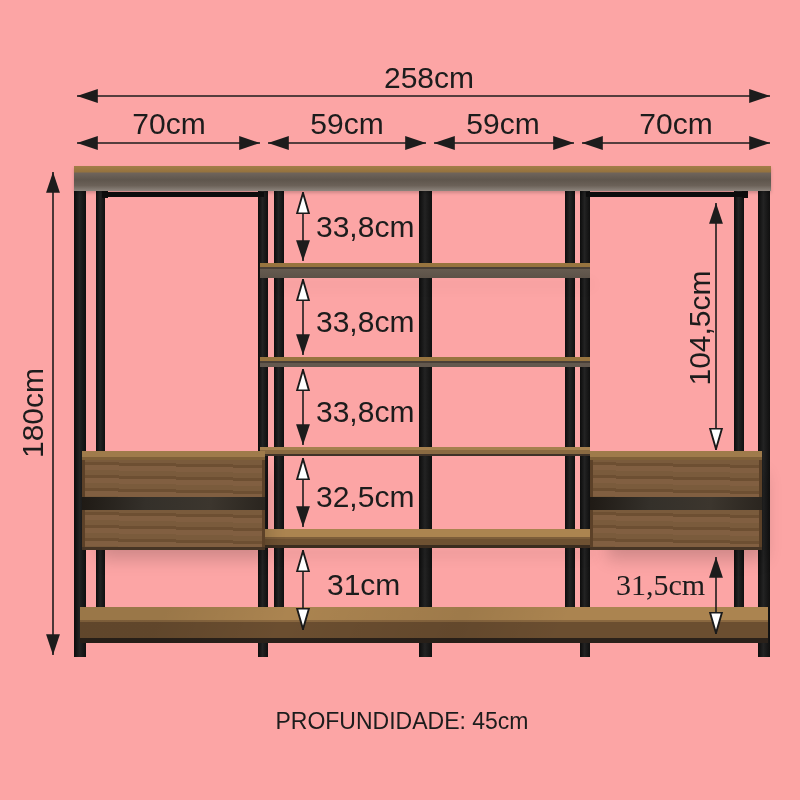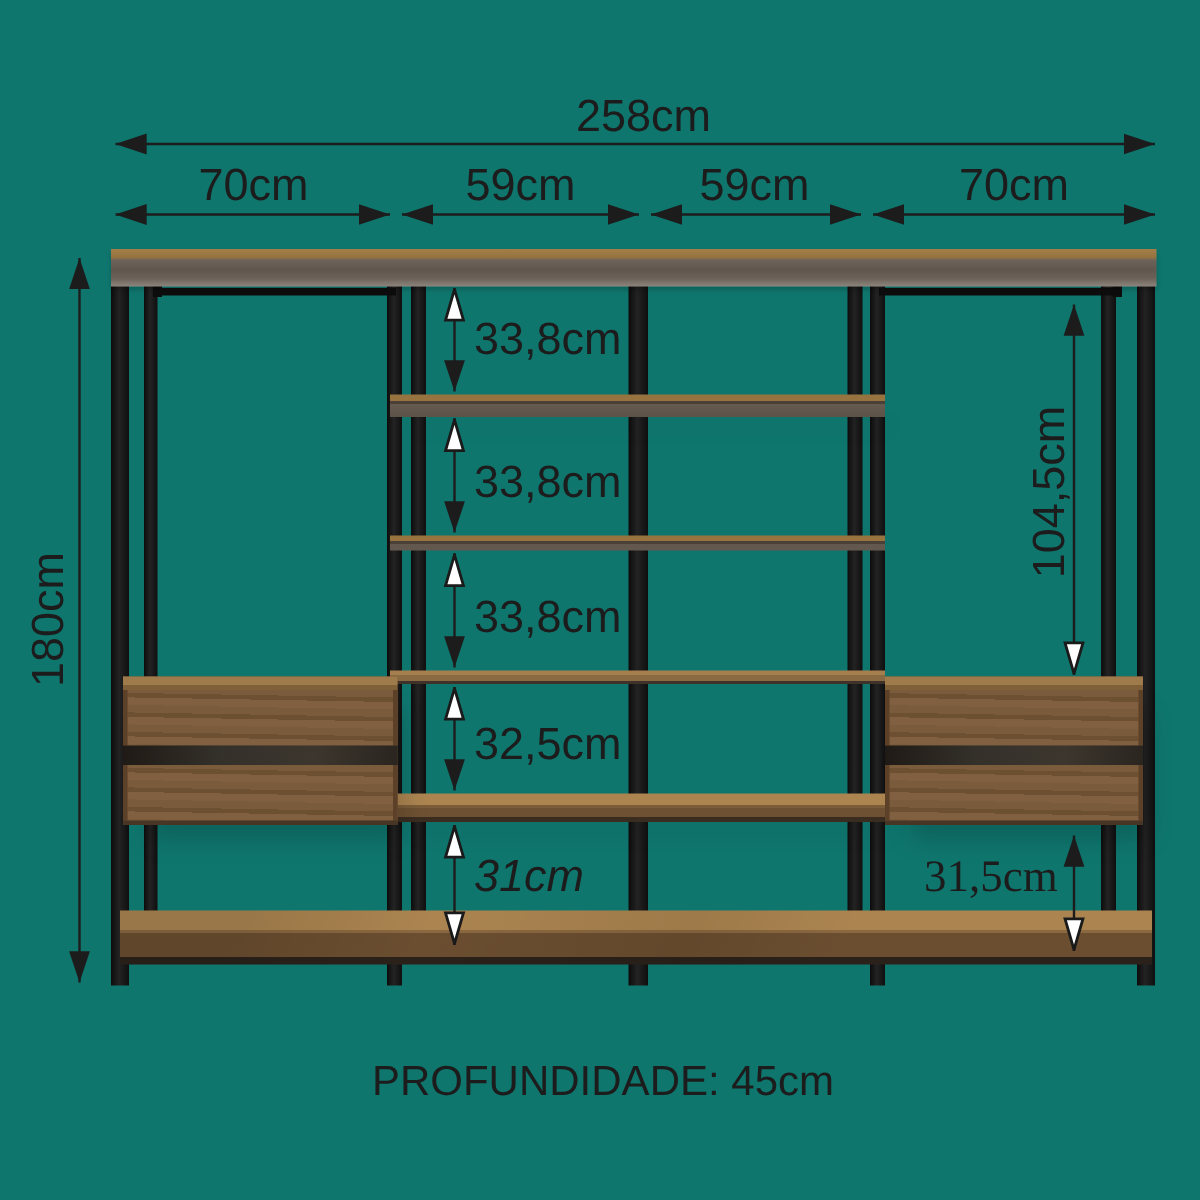--- a/index.html
+++ b/index.html
@@ -1,17 +1,17 @@
 <!DOCTYPE html>
 <html><head>
 <meta charset="utf-8">
 <style>
   html,body{margin:0;padding:0;background:#fff;}
   #canvas{
-    position:relative;width:800px;height:800px;background:#0f766e;
+    position:relative;width:800px;height:800px;background:#fca5a5;
     font-family:"Liberation Sans", sans-serif;overflow:hidden;
   }
   
   .post{
     position:absolute;top:180px;background:linear-gradient(90deg,#0c0c0c 0%,#232323 45%,#0f0f0f 100%);
   }
   .top-panel{
     position:absolute;left:74px;top:166px;width:697px;height:25px;z-index:3;
     background:linear-gradient(180deg,#a37e49 0%,#96733f 22%,#6e635a 30%,#5f564d 55%,#6b6158 78%,#8d857d 100%);
     box-shadow:0 2px 3px rgba(0,0,0,0.18);
@@ -48,21 +48,21 @@
   }
   .drawer-base{height:3px;background:#473525;}
   
   #dims{position:absolute;left:0;top:0;z-index:4;}
   .dim-label{
     position:absolute;z-index:5;color:#1c1c1c;font-size:30px;line-height:34px;
     white-space:nowrap;
   }
   .center{text-align:center;}
   .rot{transform:rotate(-90deg);transform-origin:50% 50%;text-align:center;}
-  .depth{font-size:28px;line-height:36px;}
+  .depth{font-size:23px;line-height:36px;}
 </style>
 </head>
 <body>
 
 <div id="canvas">
 
   <div class="top-panel"></div>
 
   <div class="post" style="left:74px;width:12px;height:477px;"></div>
   <div class="post" style="left:96px;width:9px;height:462px;"></div>
@@ -137,21 +137,21 @@
   <div class="dim-label center" style="left:287px;top:107px;width:120px;">59cm</div>
   <div class="dim-label center" style="left:443px;top:107px;width:120px;">59cm</div>
   <div class="dim-label center" style="left:616px;top:107px;width:120px;">70cm</div>
 
   <div class="dim-label rot" style="left:-27px;top:396px;width:120px;">180cm</div>
 
   <div class="dim-label" style="left:316px;top:210px;">33,8cm</div>
   <div class="dim-label" style="left:316px;top:305px;">33,8cm</div>
   <div class="dim-label" style="left:316px;top:395px;">33,8cm</div>
   <div class="dim-label" style="left:316px;top:480px;text-align:center;">32,5cm</div>
-  <div class="dim-label" style="left:316px;top:568px;font-style:italic;">31cm</div>
+  <div class="dim-label" style="left:327px;top:568px;">31cm</div>
 
   <div class="dim-label rot" style="left:635px;top:311px;width:130px;">104,5cm</div>
 
   <div class="dim-label" style="left:616px;top:568px;font-family:Liberation Serif, serif;">31,5cm</div>
 
   <div class="dim-label depth center" style="left:202px;top:703px;width:400px;">PROFUNDIDADE: 45cm</div>
 
 </div>
 
 </body></html>

